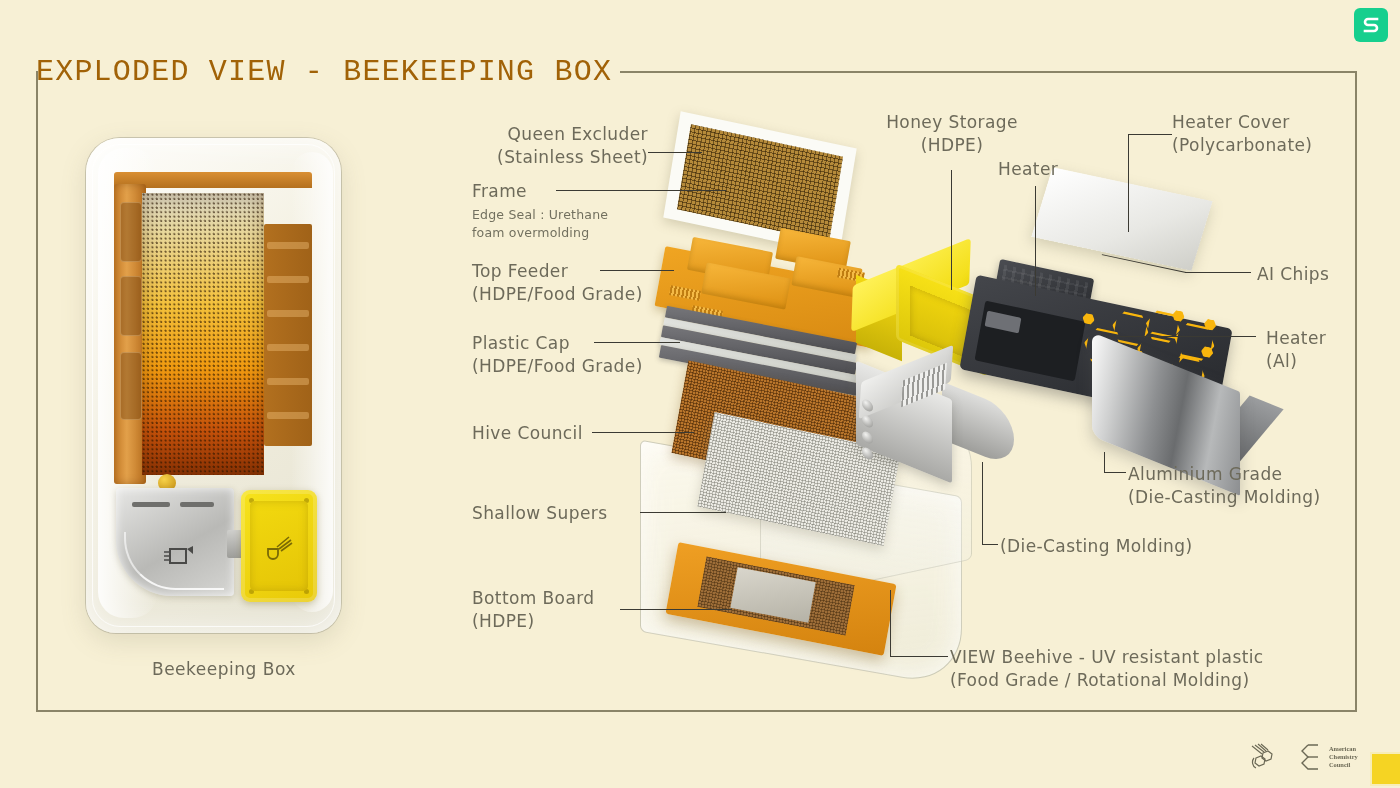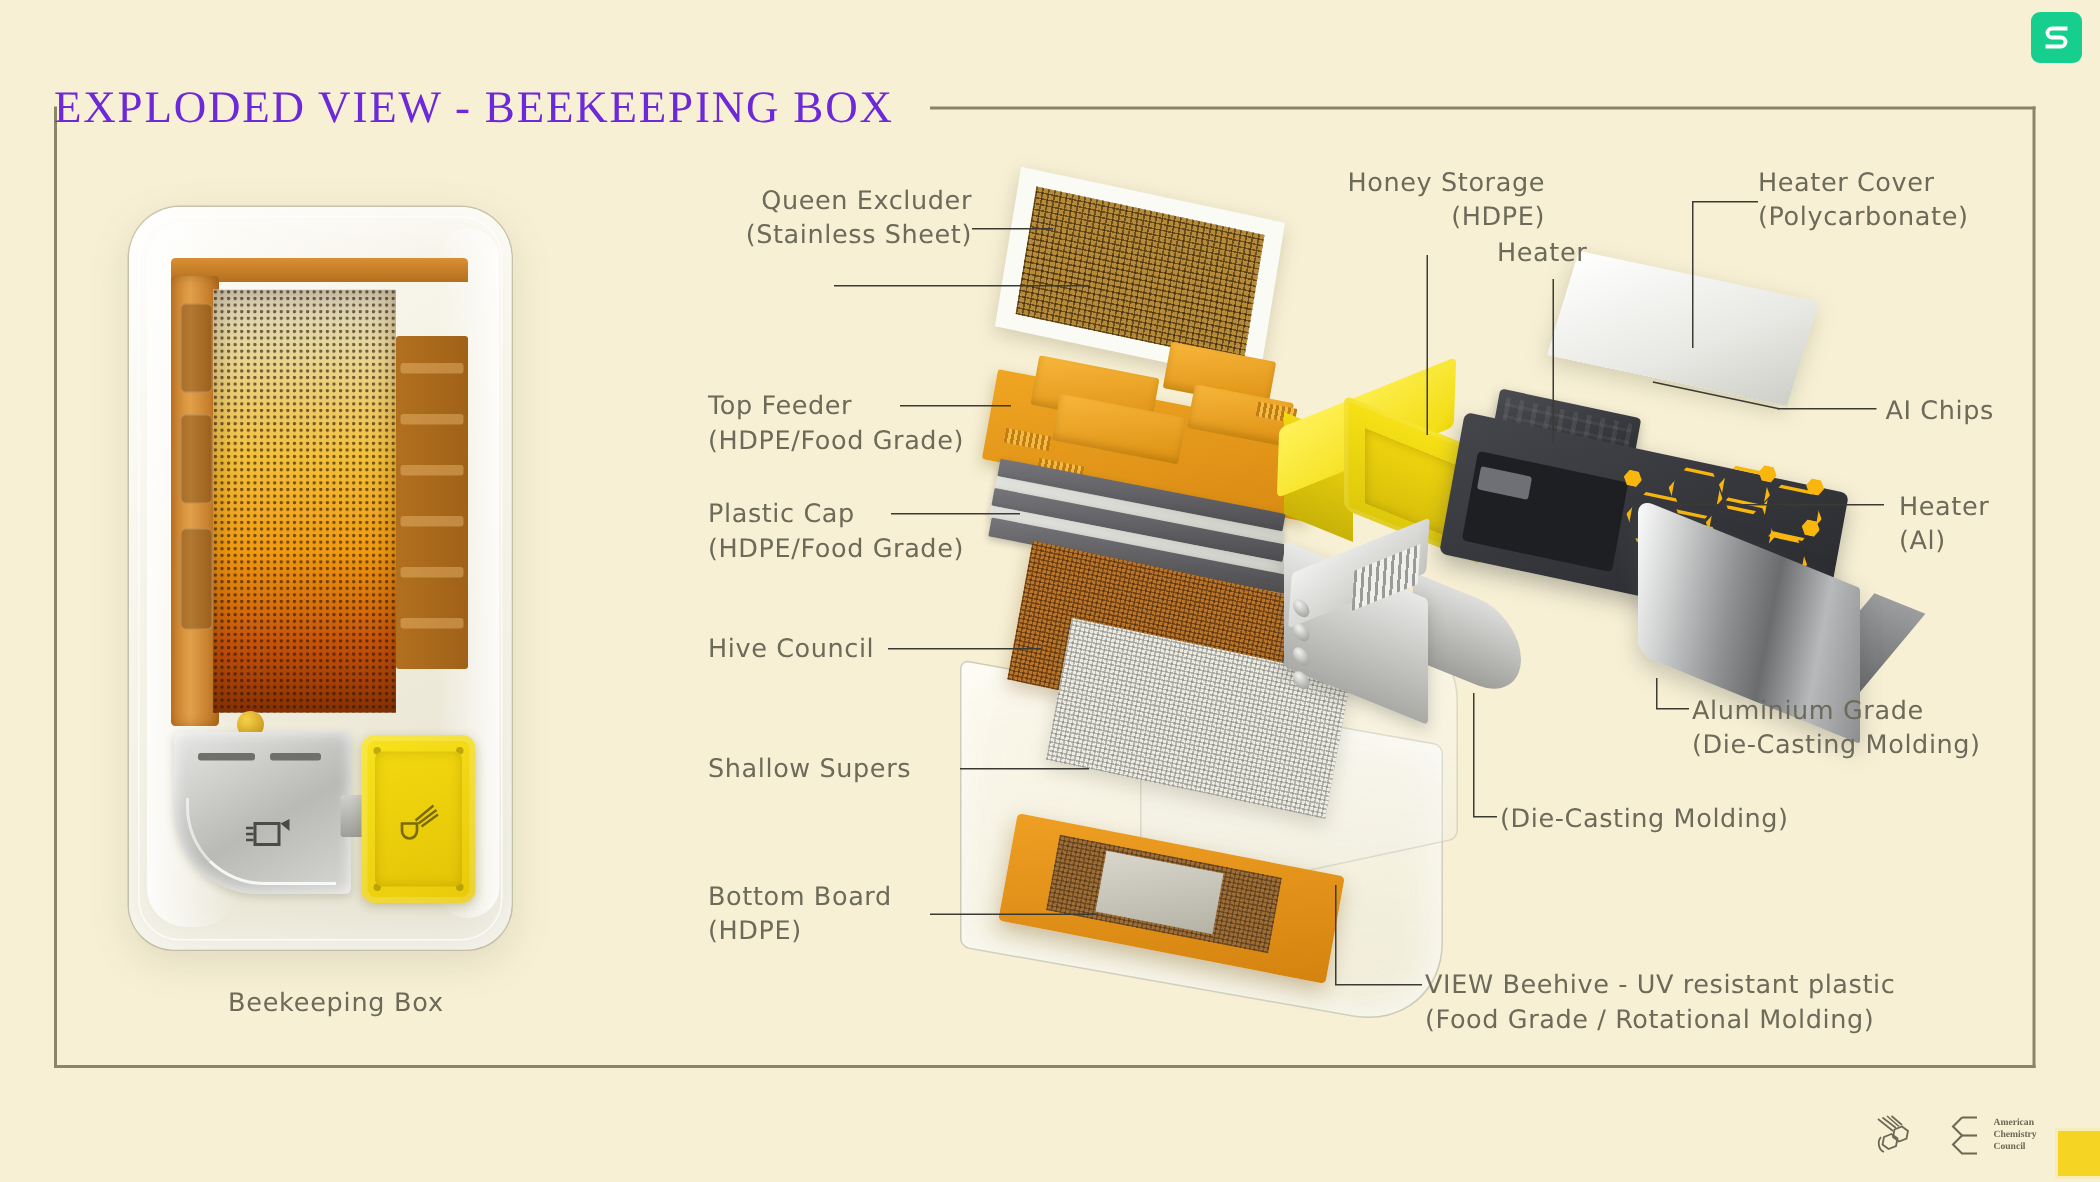--- a/index.html
+++ b/index.html
@@ -20,22 +20,22 @@
     pointer-events:none;
   }
   .frame-top-right{
     position:absolute;left:620px;top:71px;width:737px;height:2px;
     background:#8a8468;
   }
 
   
   .title{
     position:absolute;left:36px;top:55px;
-    font-size:30px;letter-spacing:1.2px;color:#6d28d9;
-    font-family:Liberation Serif, serif;
+    font-size:30px;letter-spacing:1.2px;color:#a16207;
+    font-family:Liberation Mono, monospace;
     font-weight:400;white-space:nowrap;
   }
 
   
   .badge{
     position:absolute;right:12px;top:8px;width:34px;height:34px;
     background:#16cf8e;border-radius:6px;
     display:flex;align-items:center;justify-content:center;
   }
   .badge svg{display:block;}
@@ -584,20 +584,25 @@
   <div class="lead h" style="left:982px;top:544px;width:16px;"></div>
 
   <div class="lead v" style="left:890px;top:590px;height:66px;"></div>
   <div class="lead h" style="left:890px;top:656px;width:58px;"></div>
 
   <div class="lbl ralign" style="left:472px;top:123px;width:176px;">
     <span class="l1">Queen Excluder</span>
     <span class="l2">(Stainless Sheet)</span>
   </div>
 
+  <div class="lbl" style="left:472px;top:180px;">
+    <span class="l1">Frame</span>
+    <span class="sub" style="margin-top:3px;">Edge Seal : Urethane</span>
+    <span class="sub">foam overmolding</span>
+  </div>
 
   <div class="lbl" style="left:472px;top:260px;">
     <span class="l1">Top Feeder</span>
     <span class="l2">(HDPE/Food Grade)</span>
   </div>
 
   <div class="lbl" style="left:472px;top:332px;">
     <span class="l1">Plastic Cap</span>
     <span class="l2">(HDPE/Food Grade)</span>
   </div>
@@ -608,21 +613,21 @@
 
   <div class="lbl" style="left:472px;top:502px;">
     <span class="l1">Shallow Supers</span>
   </div>
 
   <div class="lbl" style="left:472px;top:587px;">
     <span class="l1">Bottom Board</span>
     <span class="l2">(HDPE)</span>
   </div>
 
-  <div class="lbl" style="left:874px;top:111px;width:156px;text-align:right;">
+  <div class="lbl" style="left:874px;top:111px;width:156px;text-align:center;">
     <span class="l1">Honey Storage</span>
     <span class="l2">(HDPE)</span>
   </div>
 
   <div class="lbl" style="left:998px;top:158px;">
     <span class="l1">Heater</span>
   </div>
 
   <div class="lbl" style="left:1172px;top:111px;">
     <span class="l1">Heater Cover</span>

